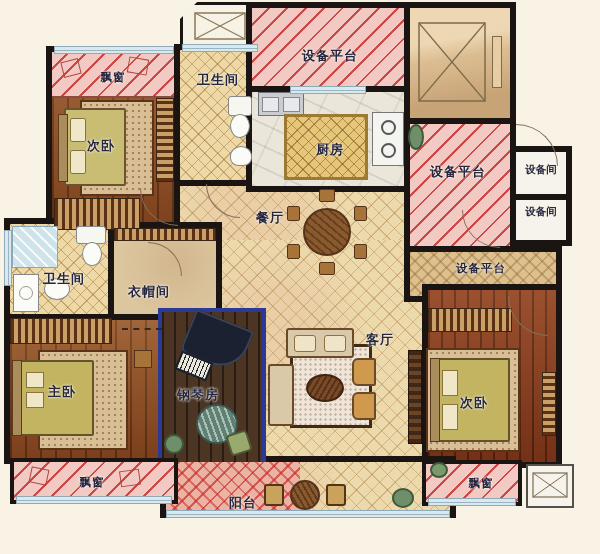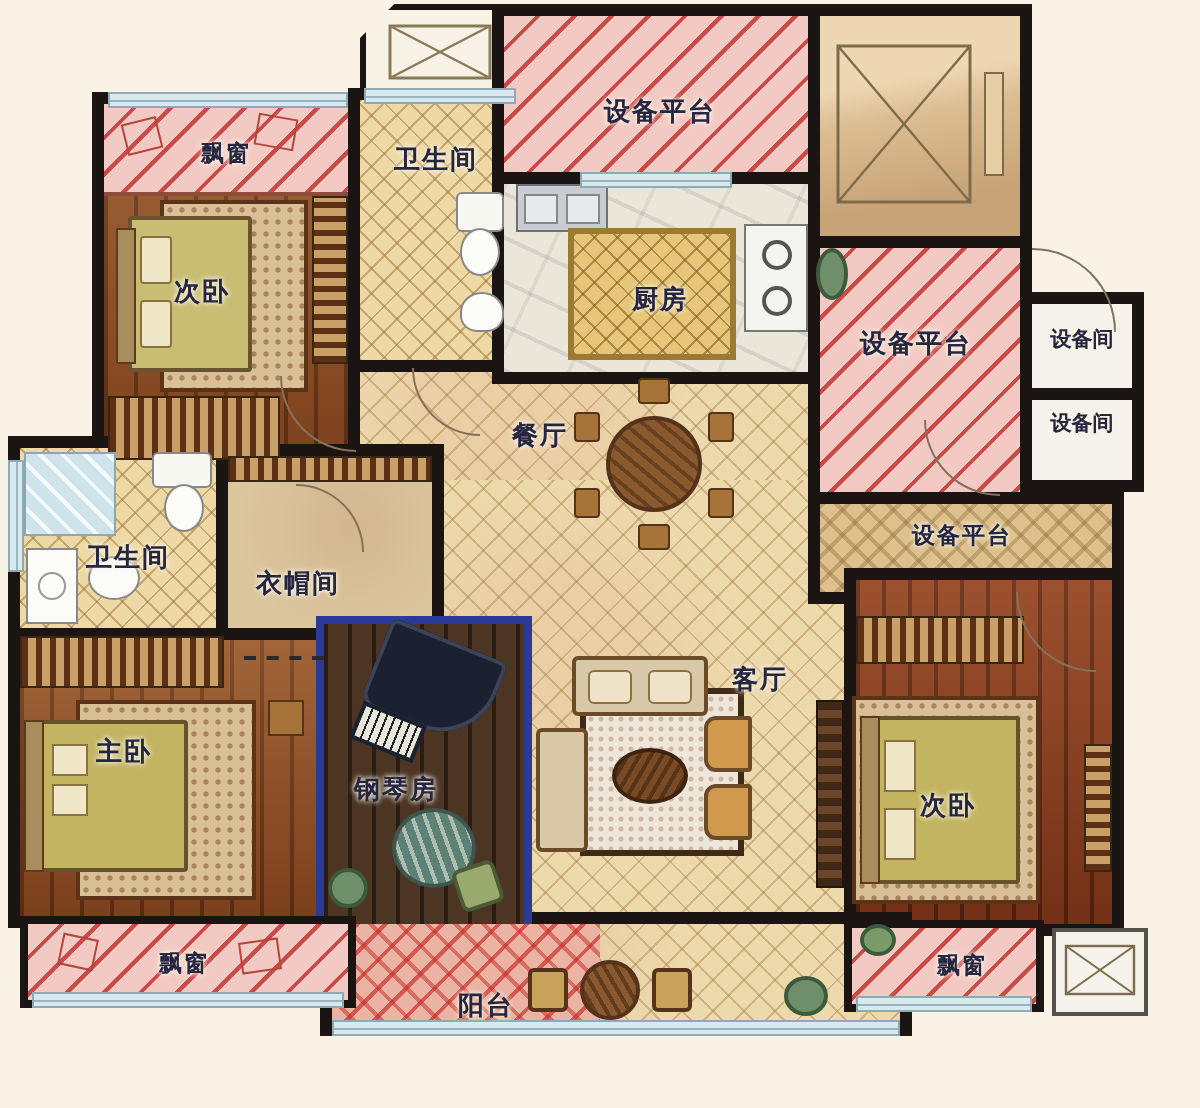--- a/index.html
+++ b/index.html
@@ -233,21 +233,21 @@
   <span class="lbl" style="left:218px;top:80px;">卫生间</span>
   <span class="lbl" style="left:330px;top:56px;">设备平台</span>
   <span class="lbl" style="left:330px;top:150px;">厨房</span>
   <span class="lbl" style="left:458px;top:172px;">设备平台</span>
   <span class="lbl sm" style="left:541px;top:170px;">设备间</span>
   <span class="lbl sm" style="left:541px;top:212px;">设备间</span>
   <span class="lbl" style="left:270px;top:218px;">餐厅</span>
   <span class="lbl md" style="left:481px;top:268px;">设备平台</span>
   <span class="lbl" style="left:64px;top:279px;">卫生间</span>
   <span class="lbl" style="left:149px;top:292px;">衣帽间</span>
-  <span class="lbl" style="left:62px;top:376px;">主卧</span>
+  <span class="lbl" style="left:62px;top:392px;">主卧</span>
   <span class="lbl" style="left:198px;top:395px;">钢琴房</span>
   <span class="lbl" style="left:380px;top:340px;">客厅</span>
   <span class="lbl" style="left:474px;top:403px;">次卧</span>
   <span class="lbl md" style="left:92px;top:482px;">飘窗</span>
   <span class="lbl" style="left:243px;top:503px;">阳台</span>
   <span class="lbl md" style="left:481px;top:483px;">飘窗</span>
 
 </div>
 
 </body></html>

